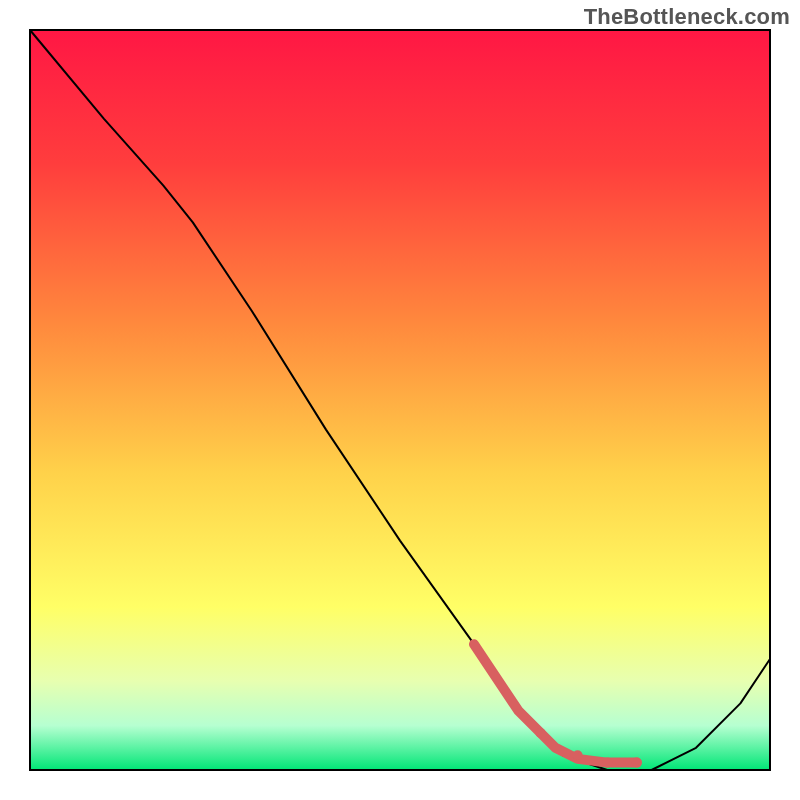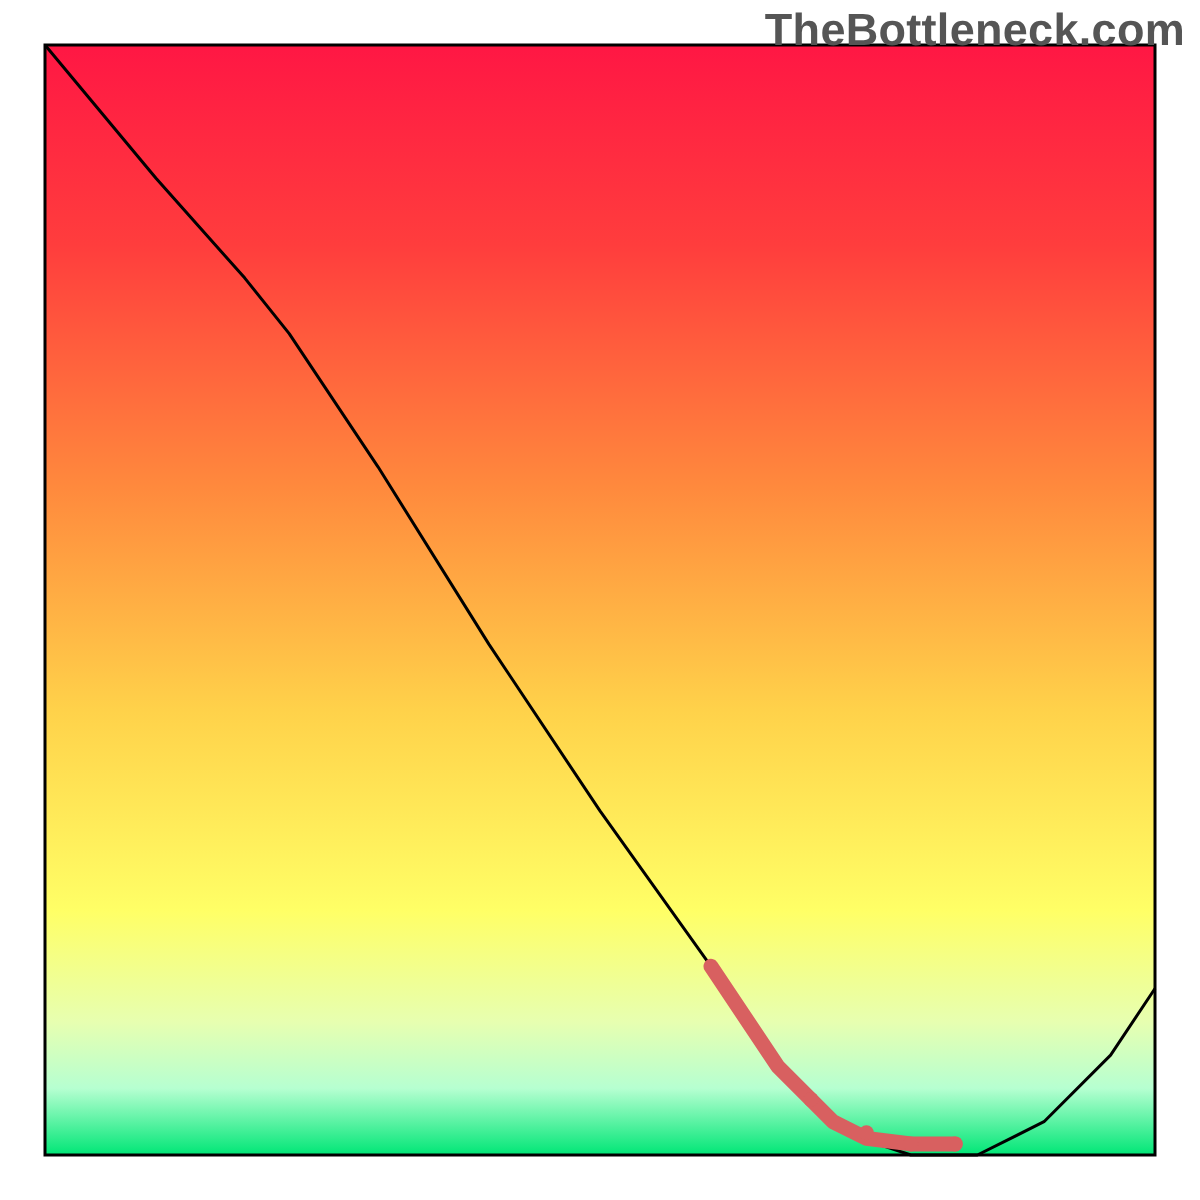--- a/index.html
+++ b/index.html
@@ -13,21 +13,21 @@
   }
   .outer {
     position: relative;
     width: 800px;
     height: 800px;
   }
   .watermark {
     position: absolute;
     top: 4px;
     right: 10px;
-    font-size: 30px;
+    font-size: 22px;
     font-weight: 600;
     color: #555;
     letter-spacing: 0.2px;
     z-index: 4;
   }
   svg {
     position: absolute;
     left: 0; top: 0;
     width: 800px;
     height: 800px;

